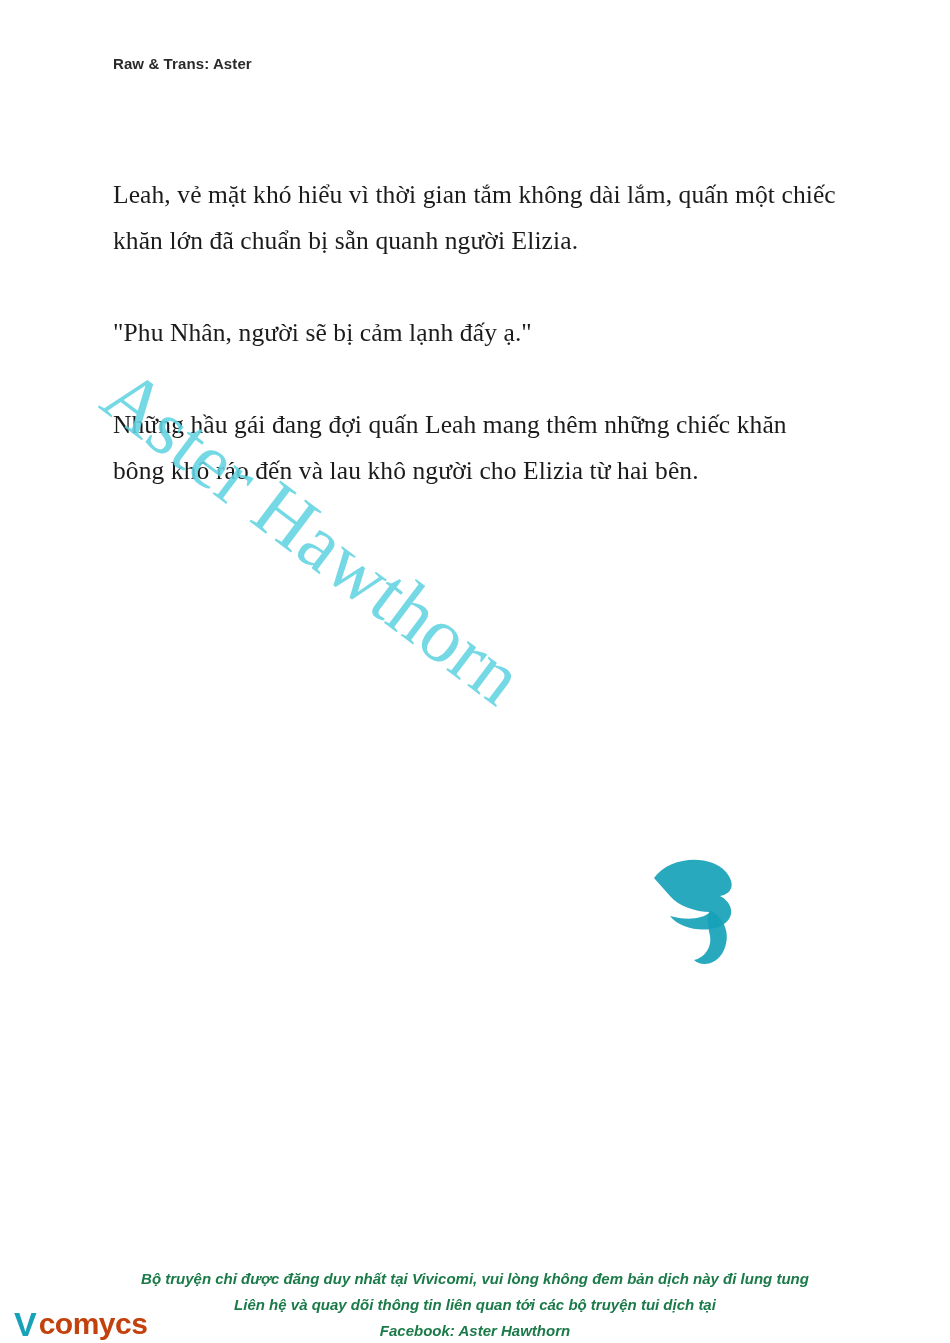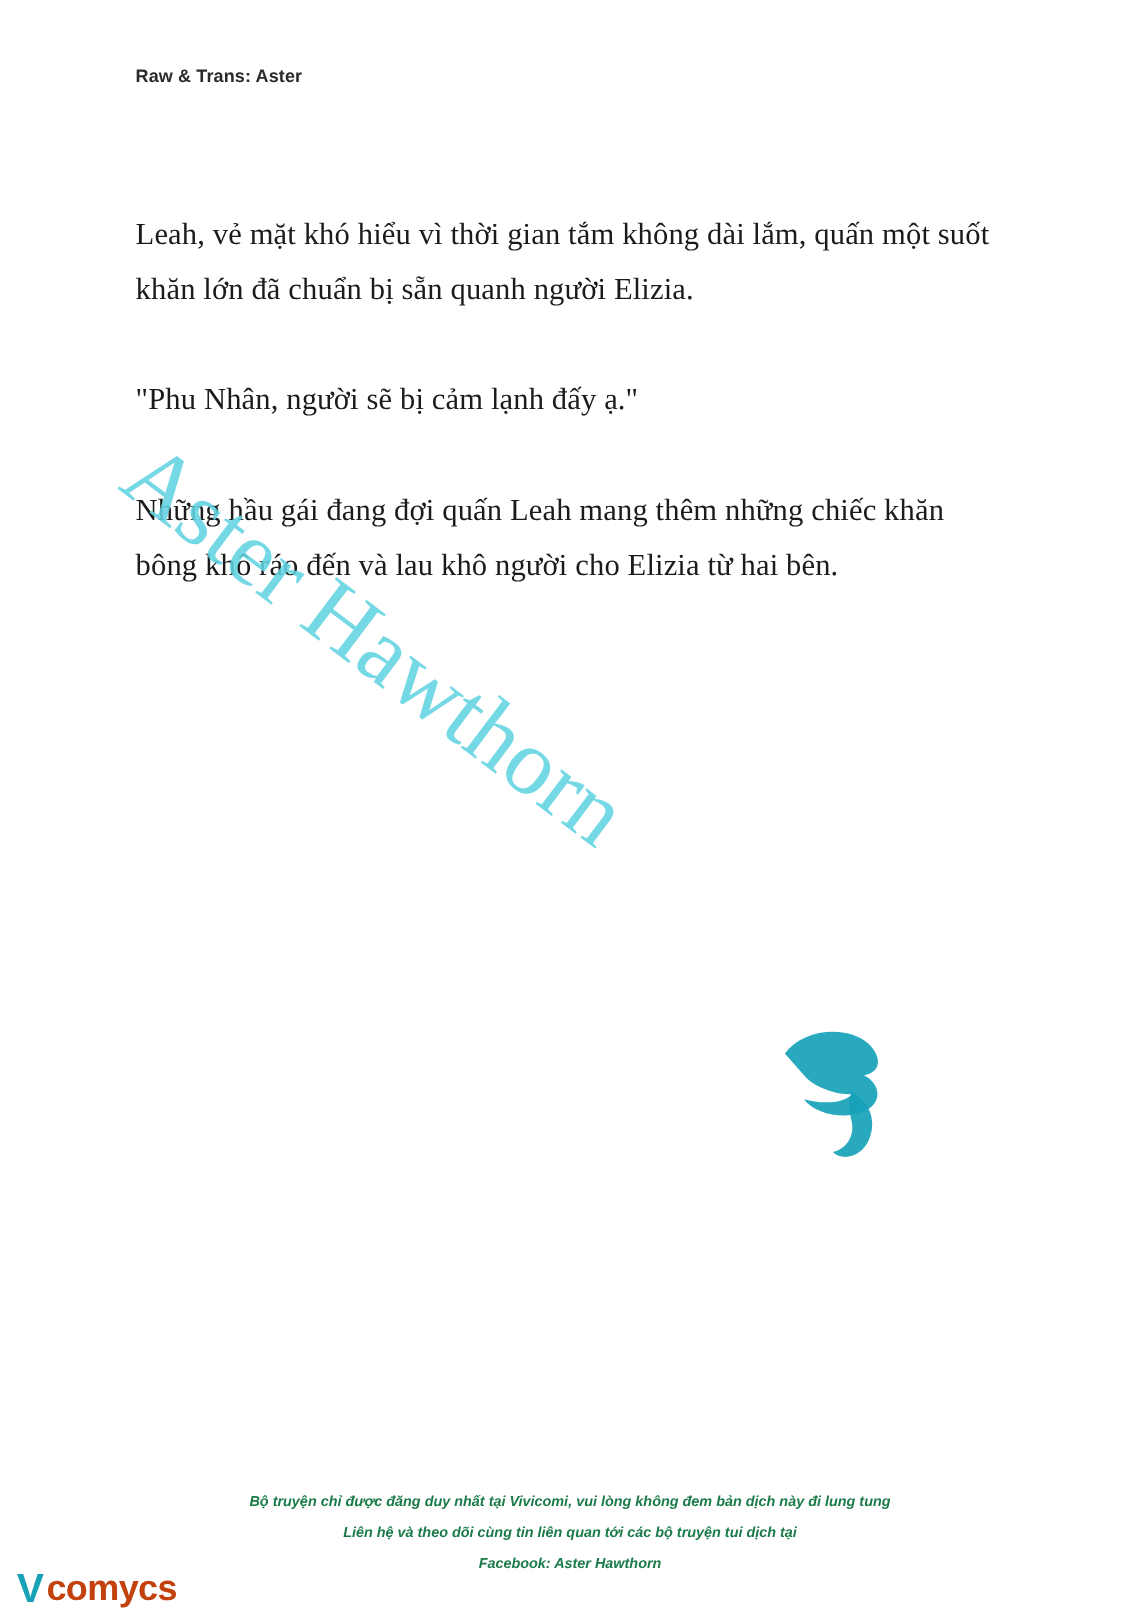--- a/index.html
+++ b/index.html
@@ -77,26 +77,26 @@
     position: absolute;
     left: 520px;
     top: 520px;
   }
 
   
   .footer-note {
     position: absolute;
     left: 0;
     right: 0;
-    top: 1238px;
+    top: 1266px;
     text-align: center;
     font-family: "Liberation Sans", sans-serif;
     font-style: italic;
     font-weight: bold;
-    font-size: 12px;
+    font-size: 15px;
     color: #1a7a48;
     line-height: 26px;
   }
   .footer-note div { padding: 0 40px; }
 
   
   .logo {
     position: absolute;
     left: 14px;
     bottom: 4px;
@@ -121,38 +121,38 @@
   }
 </style>
 </head>
 <body>
 
 <div class="page">
 
   <div class="header">Raw &amp; Trans: Aster</div>
 
   <div class="content">
-    <p class="para">Leah, vẻ mặt khó hiểu vì thời gian tắm không dài lắm, quấn một suốt khăn lớn đã chuẩn bị sẵn quanh người Elizia.</p>
+    <p class="para">Leah, vẻ mặt khó hiểu vì thời gian tắm không dài lắm, quấn một chiếc khăn lớn đã chuẩn bị sẵn quanh người Elizia.</p>
     <p class="para">"Phu Nhân, người sẽ bị cảm lạnh đấy ạ."</p>
     <p class="para">Những hầu gái đang đợi quấn Leah mang thêm những chiếc khăn bông khô ráo đến và lau khô người cho Elizia từ hai bên.</p>
   </div>
 
   <div class="watermark">
     <div class="watermark-text">Aster Hawthorn</div>
     <div class="watermark-mark">
       <svg width="130" height="130" viewBox="0 0 130 130" aria-hidden="true">
         <path d="M14 28 C30 6, 70 4, 86 22 C96 34, 92 44, 80 46 C92 52, 96 66, 84 74 C70 84, 40 80, 30 66 C44 70, 62 70, 70 62 C56 62, 38 56, 30 46 Z" fill="#17a2b8" opacity="0.92"></path>
         <path d="M70 60 C82 66, 92 82, 84 100 C78 114, 62 118, 54 110 C64 108, 72 98, 70 86 C68 76, 66 68, 70 60 Z" fill="#17a2b8" opacity="0.92"></path>
       </svg>
     </div>
   </div>
 
   <div class="footer-note">
     <div>Bộ truyện chỉ được đăng duy nhất tại Vivicomi, vui lòng không đem bản dịch này đi lung tung</div>
-    <div>Liên hệ và theo dõi cùng tin liên quan tới các bộ truyện tui dịch tại</div>
+    <div>Liên hệ và quay dõi thông tin liên quan tới các bộ truyện tui dịch tại</div>
     <div>Facebook: Aster Hawthorn</div>
   </div>
 
   <div class="logo">
     <span class="logo-v">V</span>
     <span class="logo-word">comycs</span>
   </div>
 
 </div>
 

